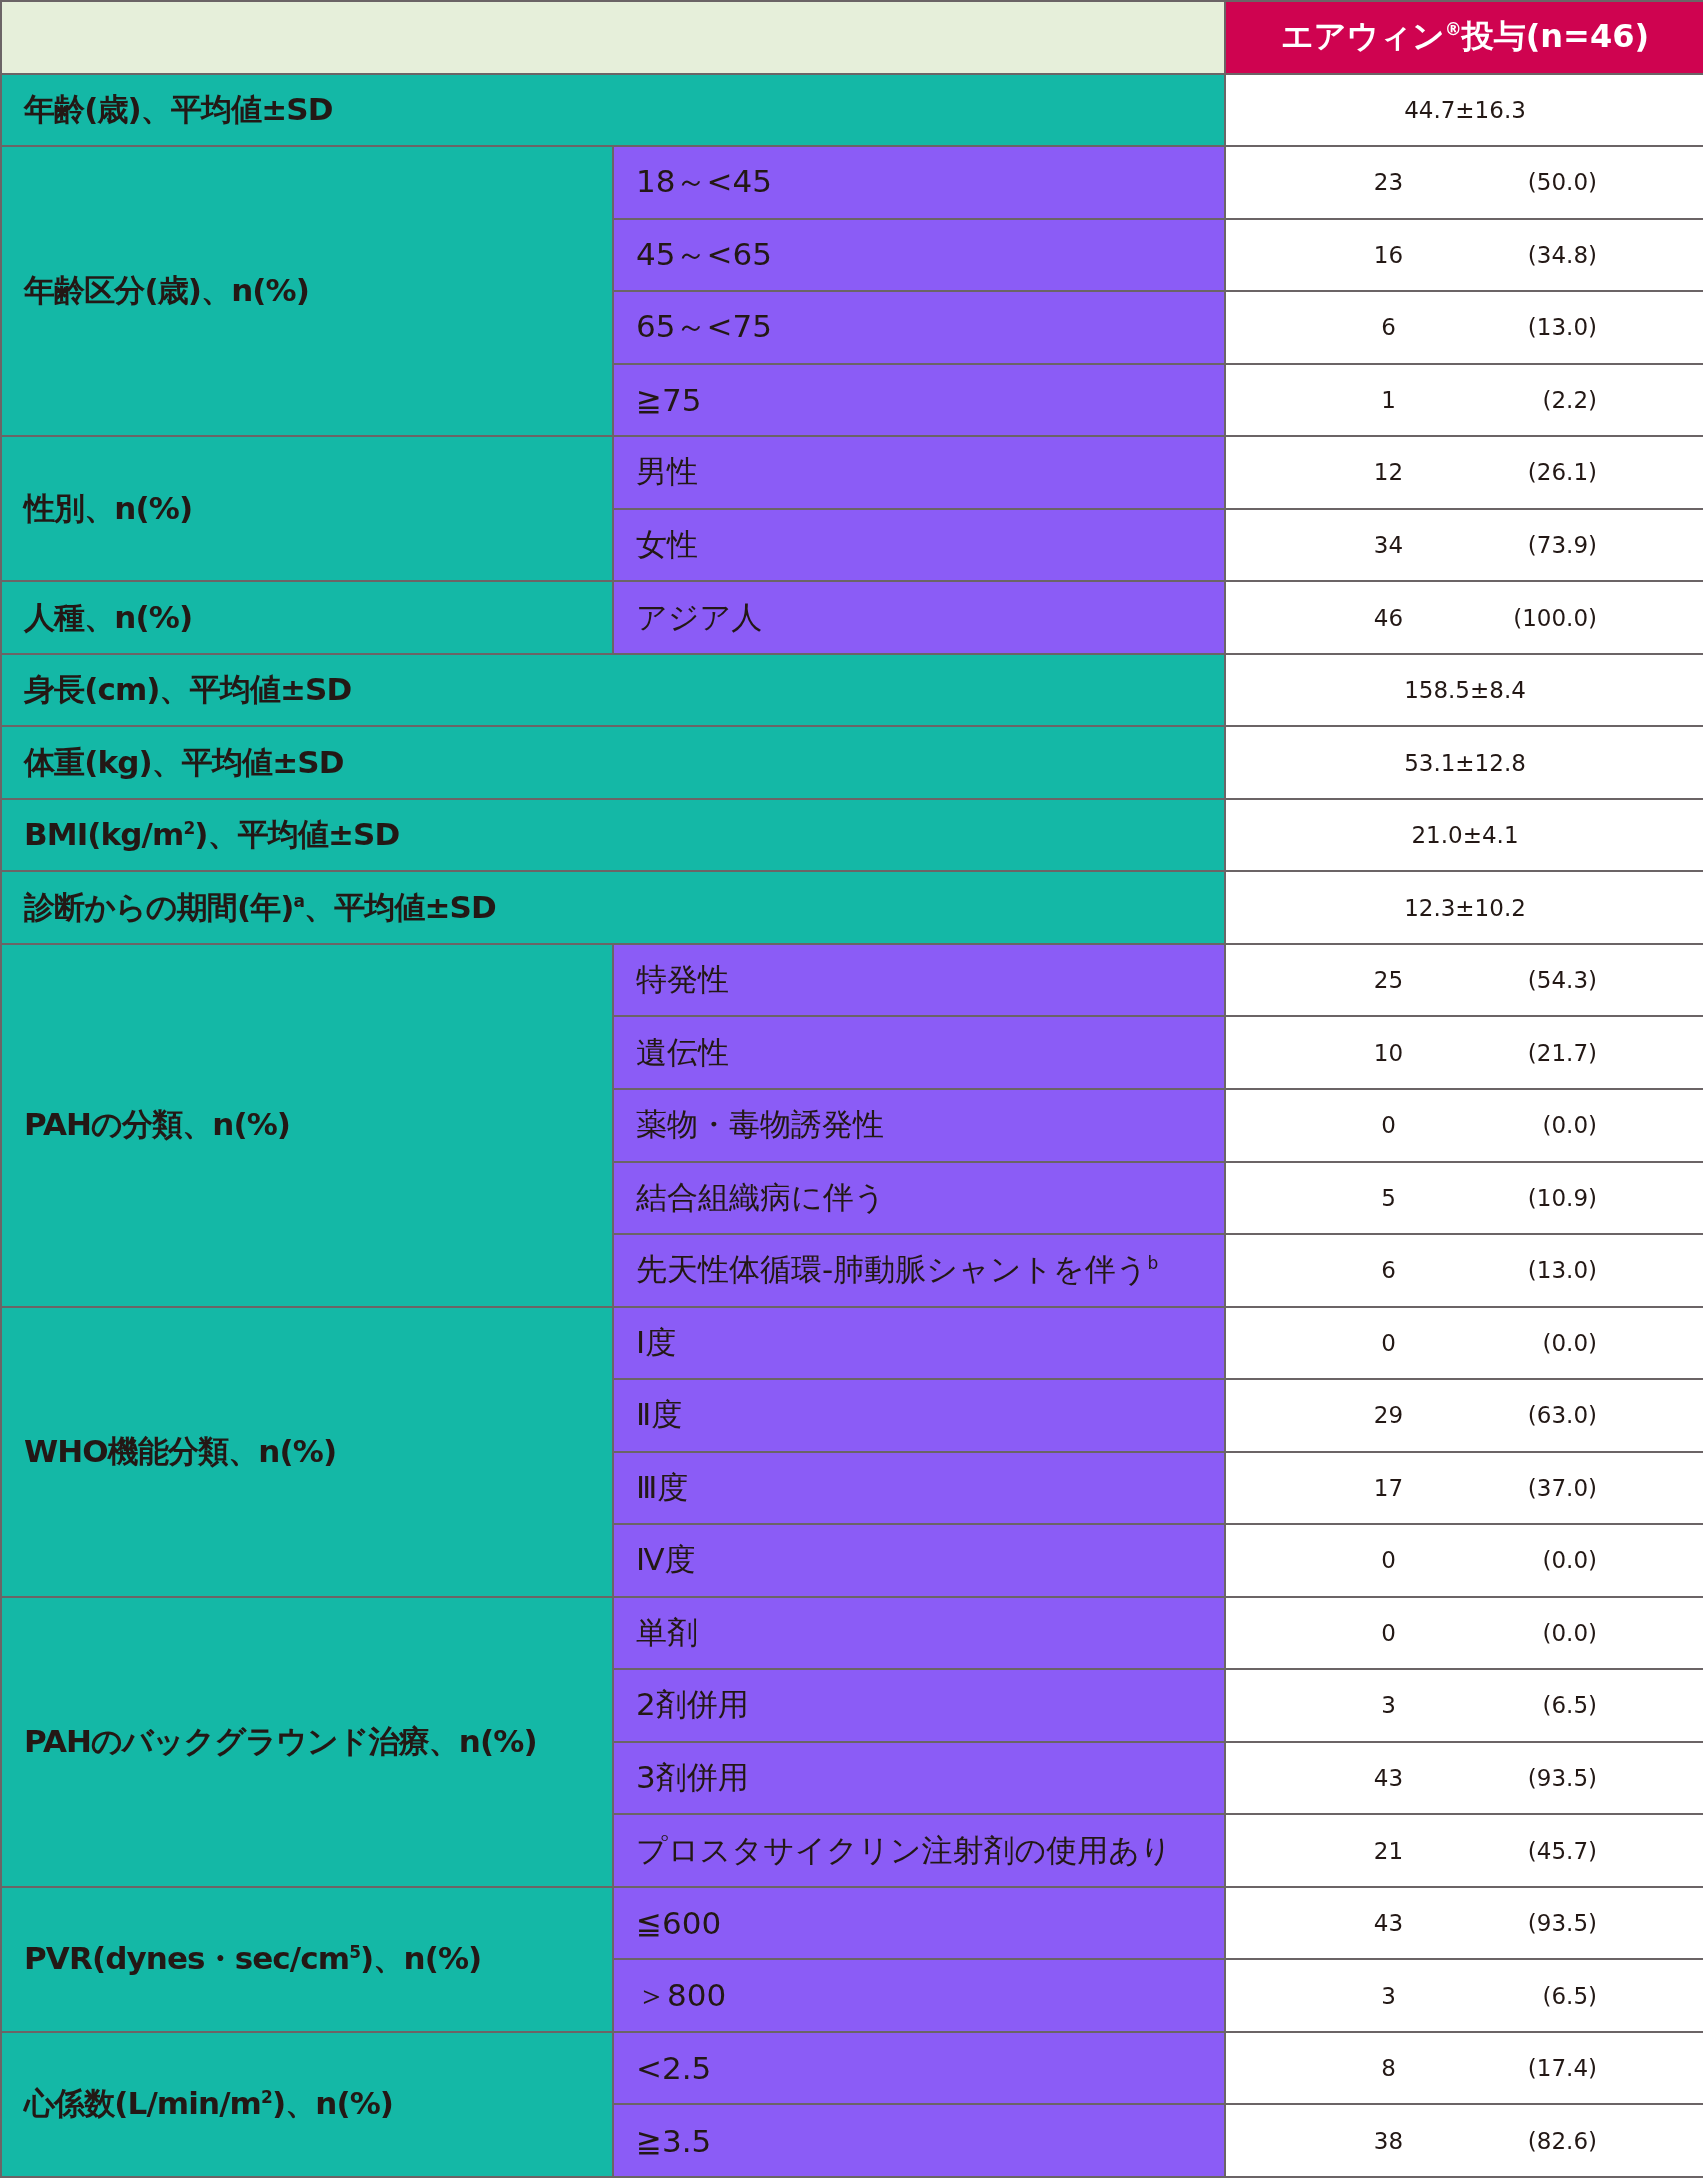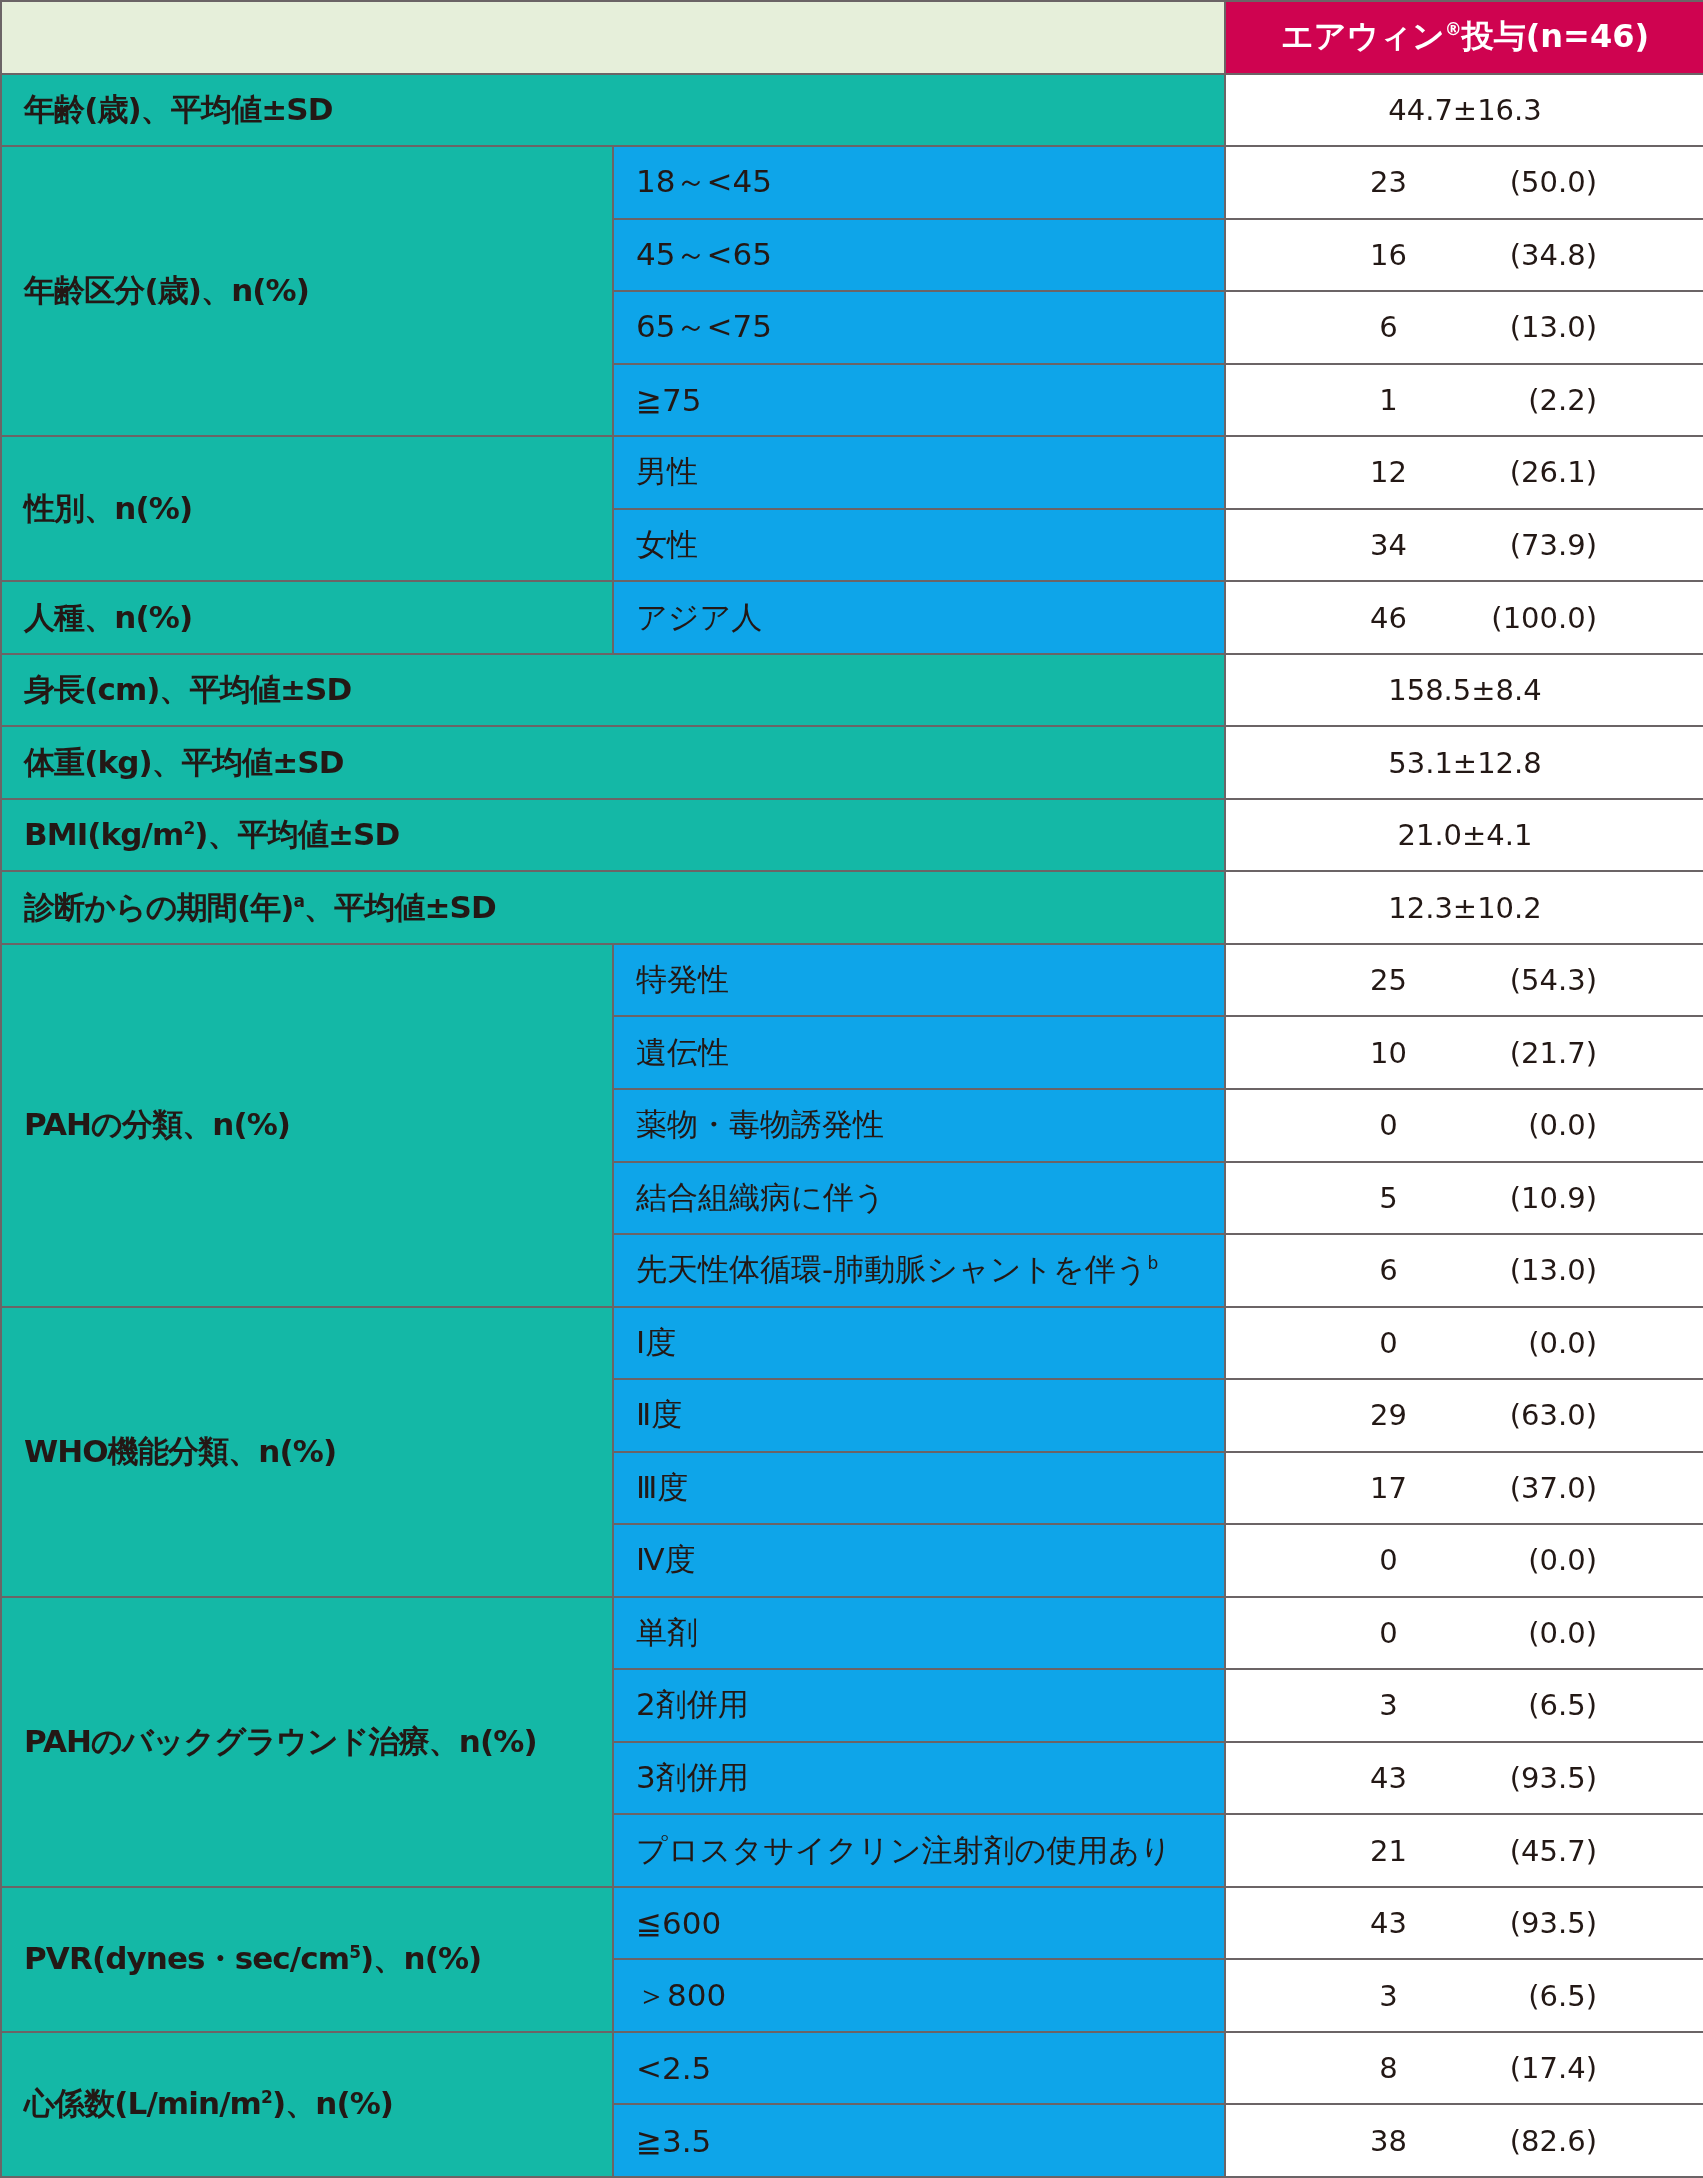--- a/index.html
+++ b/index.html
@@ -20,23 +20,23 @@
     font-size:31px; font-weight:normal;
     vertical-align:middle; text-align:left;
     white-space:nowrap;
   }
   .tbl th.blank { background:#e6efda; }
   .tbl th.arm {
     background:#cf0350; color:#ffffff; text-align:center; padding:0;
     font-size:32px; font-weight:bold;
   }
   .tbl td.lab { background:#14b8a6; font-weight:bold; letter-spacing:-0.9px; }
-  .tbl td.sub { background:#0ea5e9; }
+  .tbl td.sub { background:#8b5cf6; }
   .tbl td.val { background:#ffffff; padding:0; }
-  .vwrap { display:flex; justify-content:center; font-size:29px; }
+  .vwrap { display:flex; justify-content:center; font-size:23px; }
   .vwrap .n { display:inline-block; width:111px; text-align:center; }
   .vwrap .p { display:inline-block; width:153px; text-align:right; }
   .vwrap.ms { display:block; text-align:center; }
   sup { font-size:17px; vertical-align:super; line-height:0; }
 </style>
 </head>
 <body>
 
 <table class="tbl">
   <colgroup>

